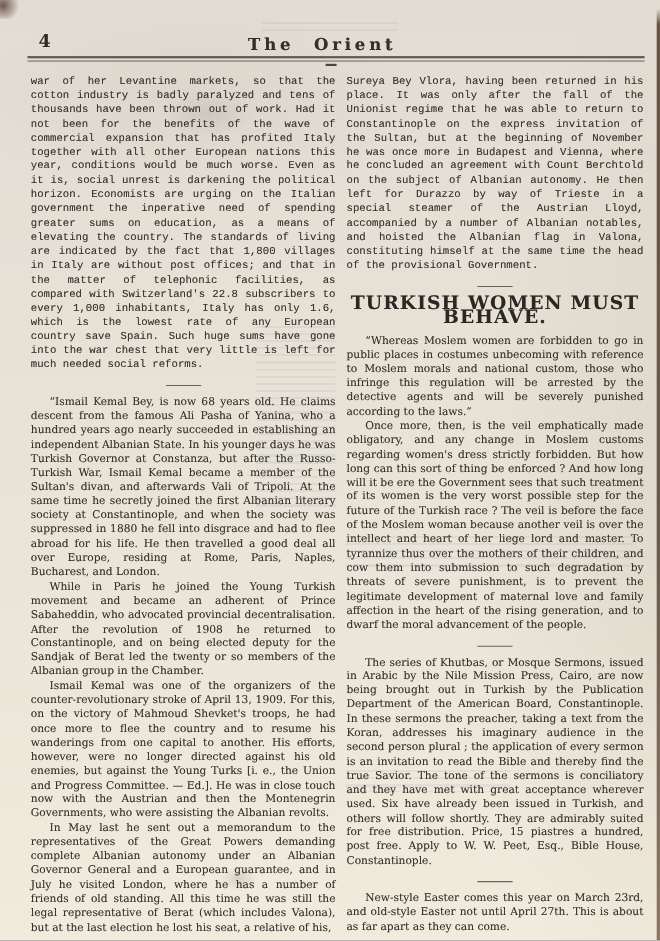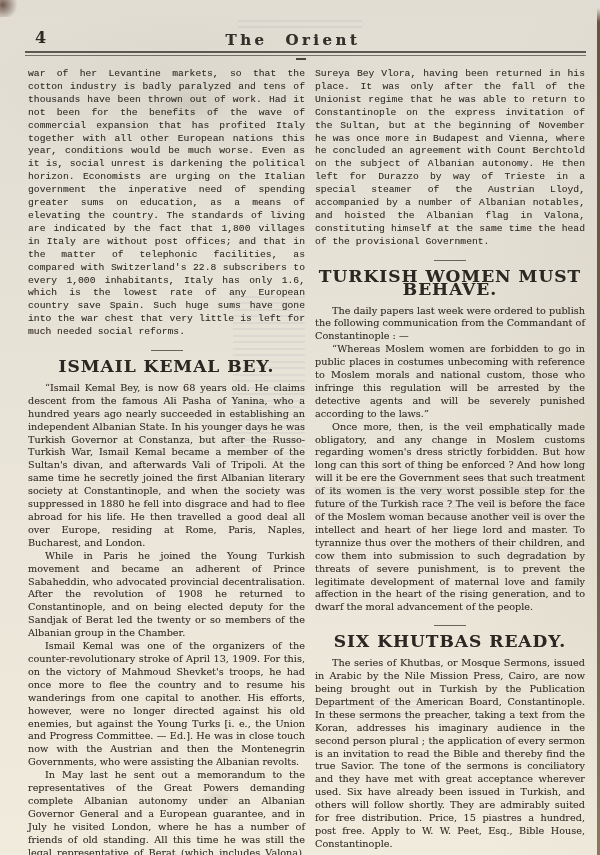--- a/index.html
+++ b/index.html
@@ -74,43 +74,40 @@
     <div class="rule-dash"></div>
   </div>
 
   <div class="content">
 
     <div class="col col-left">
       <p class="flush">war of her Levantine markets, so that the cotton industry is badly paralyzed and tens of thousands have been thrown out of work.  Had it not been for the benefits of the wave of commercial expansion that has profited Italy together with all other European nations this year, conditions would be much worse.  Even as it is, social unrest is darkening the political horizon.  Economists are urging on the Italian government the inperative need of spending greater sums on education, as a means of elevating the country.  The standards of living are indicated by the fact that 1,800 villages in Italy are without post offices; and that in the matter of telephonic facilities, as compared with Switzerland's 22.8 subscribers to every 1,000 inhabitants, Italy has only 1.6, which is the lowest rate of any European country save Spain.  Such huge sums have gone into the war chest that very little is left for much needed social reforms.</p>
 
       <div class="divider"></div>
 
-      <div class="article-heading">ISMAIL KEMAL BEY.</div>
 
 
       <p>“Ismail Kemal Bey, is now 68 years old.  He claims descent from the famous Ali Pasha of Yanina, who a hundred years ago nearly succeeded in establishing an independent Albanian State.  In his younger days he was Turkish Governor at Constanza, but after the Russo-Turkish War, Ismail Kemal became a member of the Sultan's divan, and afterwards Vali of Tripoli.  At the same time he secretly joined the first Albanian literary society at Constantinople, and when the society was suppressed in 1880 he fell into disgrace and had to flee abroad for his life.  He then travelled a good deal all over Europe, residing at Rome, Paris, Naples, Bucharest, and London.</p>
       <p>While in Paris he joined the Young Turkish movement and became an adherent of Prince Sabaheddin, who advocated provincial decentralisation.  After the revolution of 1908 he returned to Constantinople, and on being elected deputy for the Sandjak of Berat led the twenty or so members of the Albanian group in the Chamber.</p>
       <p>Ismail Kemal was one of the organizers of the counter-revolutionary stroke of April 13, 1909.  For this, on the victory of Mahmoud Shevket's troops, he had once more to flee the country and to resume his wanderings from one capital to another.  His efforts, however, were no longer directed against his old enemies, but against the Young Turks [i. e., the Union and Progress Committee. — Ed.].  He was in close touch now with the Austrian and then the Montenegrin Governments, who were assisting the Albanian revolts.</p>
       <p>In May last he sent out a memorandum to the representatives of the Great Powers demanding complete Albanian autonomy under an Albanian Governor General and a European guarantee, and in July he visited London, where he has a number of friends of old standing.  All this time he was still the legal representative of Berat (which includes Valona), but at the last election he lost his seat, a relative of his,</p>
     </div>
 
     <div class="col col-right">
       <p class="flush">Sureya Bey Vlora, having been returned in his place.  It was only after the fall of the Unionist regime that he was able to return to Constantinople on the express invitation of the Sultan, but at the beginning of November he was once more in Budapest and Vienna, where he concluded an agreement with Count Berchtold on the subject of Albanian autonomy.  He then left for Durazzo by way of Trieste in a special steamer of the Austrian Lloyd, accompanied by a number of Albanian notables, and hoisted the Albanian flag in Valona, constituting himself at the same time the head of the provisional Government.</p>
 
       <div class="divider"></div>
 
       <div class="article-heading">TURKISH WOMEN MUST BEHAVE.</div>
 
-      <p>The daily papers last week were ordered to publish the following communication from the Commandant of Constantinople : —</p>
       <p>“Whereas Moslem women are forbidden to go in public places in costumes unbecoming with reference to Moslem morals and national custom, those who infringe this regulation will be arrested by the detective agents and will be severely punished according to the laws.”</p>
       <p>Once more, then, is the veil emphatically made obligatory, and any change in Moslem customs regarding women's dress strictly forbidden.  But how long can this sort of thing be enforced ?   And how long will it be ere the Government sees that such treatment of its women is the very worst possible step for the future of the Turkish race ?  The veil is before the face of the Moslem woman because another veil is over the intellect and heart of her liege lord and master.  To tyrannize thus over the mothers of their children, and cow them into submission to such degradation by threats of severe punishment, is to prevent the legitimate development of maternal love and family affection in the heart of the rising generation, and to dwarf the moral advancement of the people.</p>
 
       <div class="divider"></div>
 
-      <div class="article-heading">SIX KHUTBAS READY.</div>
 
       <p>The series of Khutbas, or Mosque Sermons, issued in Arabic by the Nile Mission Press, Cairo, are now being brought out in Turkish by the Publication Department of the American Board, Constantinople.  In these sermons the preacher, taking a text from the Koran, addresses his imaginary audience in the second person plural ; the application of every sermon is an invitation to read the Bible and thereby find the true Savior.  The tone of the sermons is conciliatory and they have met with great acceptance wherever used.  Six have already been issued in Turkish, and others will follow shortly.  They are admirably suited for free distribution. Price, 15 piastres a hundred, post free.  Apply to W. W. Peet, Esq., Bible House, Constantinople.</p>
 
       <div class="divider"></div>
 
       <p>New-style Easter comes this year on March 23rd, and old-style Easter not until April 27th. This is about as far apart as they can come.</p>
     </div>
 
   </div>
 </div>

